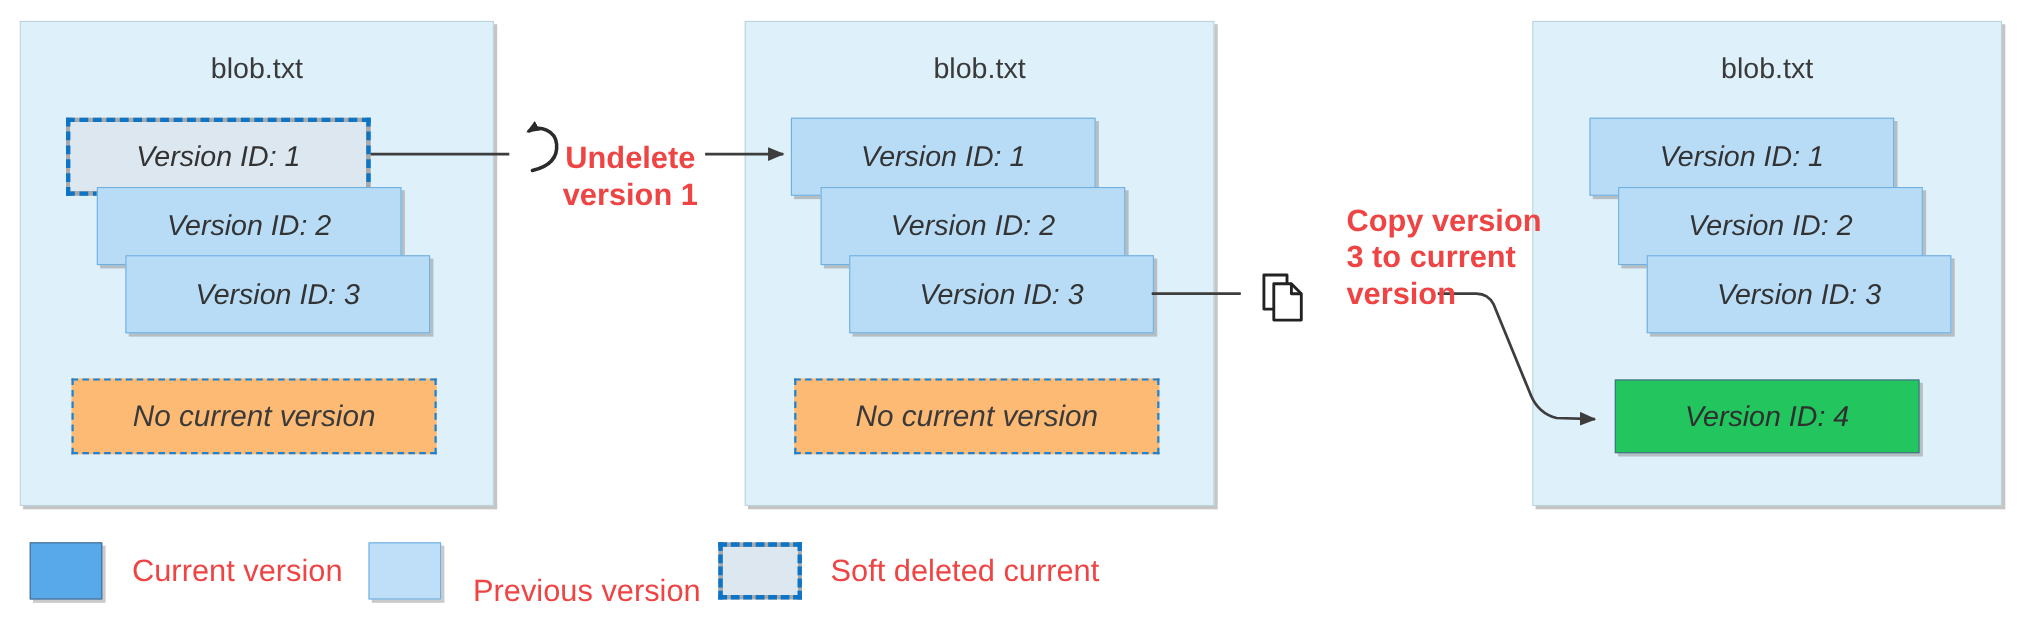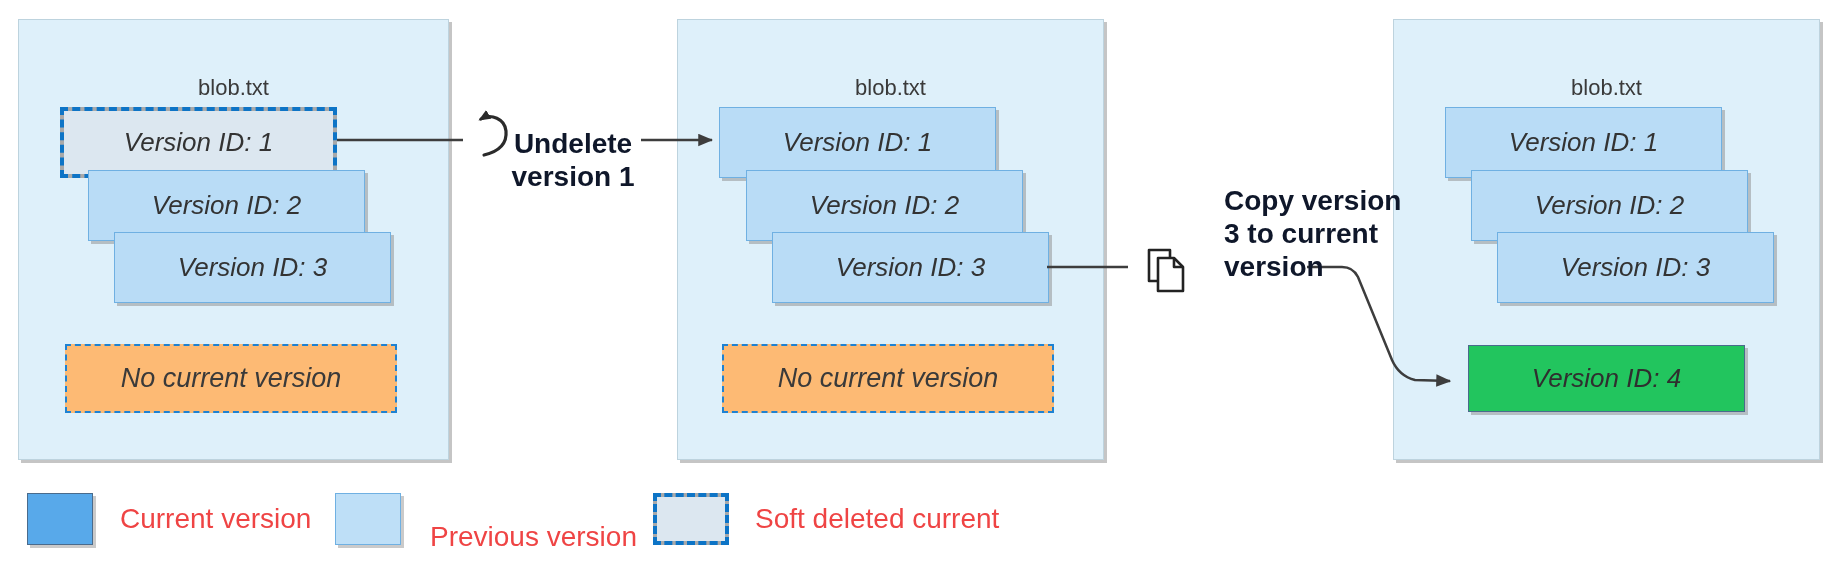--- a/index.html
+++ b/index.html
@@ -6,42 +6,42 @@
   .stage{
     position:relative;width:1842px;height:566px;background:#ffffff;overflow:hidden;
     font-family:"Liberation Sans", sans-serif;color:#3a3a3a;
   }
   .panel{
     position:absolute;background:#def0fa;border:1px solid #bdd3de;
     box-shadow:3px 3px 0 rgba(150,150,150,.55);
   }
   .panel-title{
     position:absolute;top:27px;left:0;right:0;text-align:center;
-    font-size:22px;color:#3a3a3a;margin-top:28px;
+    font-size:26px;color:#3a3a3a;
   }
   .vbox{
     position:absolute;display:flex;align-items:center;justify-content:center;
     font-size:26px;color:#333333;background:#b9dcf6;border:1.5px solid #6fb0e2;
     box-shadow:3px 3px 0 rgba(140,140,140,.5);box-sizing:border-box;font-style:italic;
   }
   .vbox.current{background:#22c55e;border:1.5px solid #4a6b8c;color:#2f2f2f;}
   .vbox.soft{background:#a9a9a9;border:none;box-shadow:none;}
   .vbox.soft::before{
     content:"";position:absolute;inset:0;border:4px dashed #0d74c6;
     background:#dce7f0;background-clip:padding-box;box-sizing:border-box;
   }
   .vbox.soft .vlabel{position:relative;z-index:1;}
   .ncbox{
     position:absolute;display:flex;align-items:center;justify-content:center;
     background:#fdba74;border:2px dashed #1e82d2;box-sizing:border-box;
     font-size:27px;font-style:italic;color:#3a3a3a;
   }
   .action-label{
     position:absolute;font-weight:bold;font-size:28px;line-height:33px;
-    color:#0f172a;white-space:pre-line;
+    color:#ef4444;white-space:pre-line;
   }
   .action-label.center{text-align:center;}
   .legend-swatch{
     position:absolute;box-sizing:border-box;
     box-shadow:3px 3px 0 rgba(150,150,150,.5);
   }
   .legend-swatch.current{background:#58a9ea;border:1.5px solid #4a6b8c;}
   .legend-swatch.previous{background:#bedff7;border:1.5px solid #6fb0e2;}
   .legend-swatch.soft{background:#a9a9a9;box-shadow:none;}
   .legend-swatch.soft::before{

